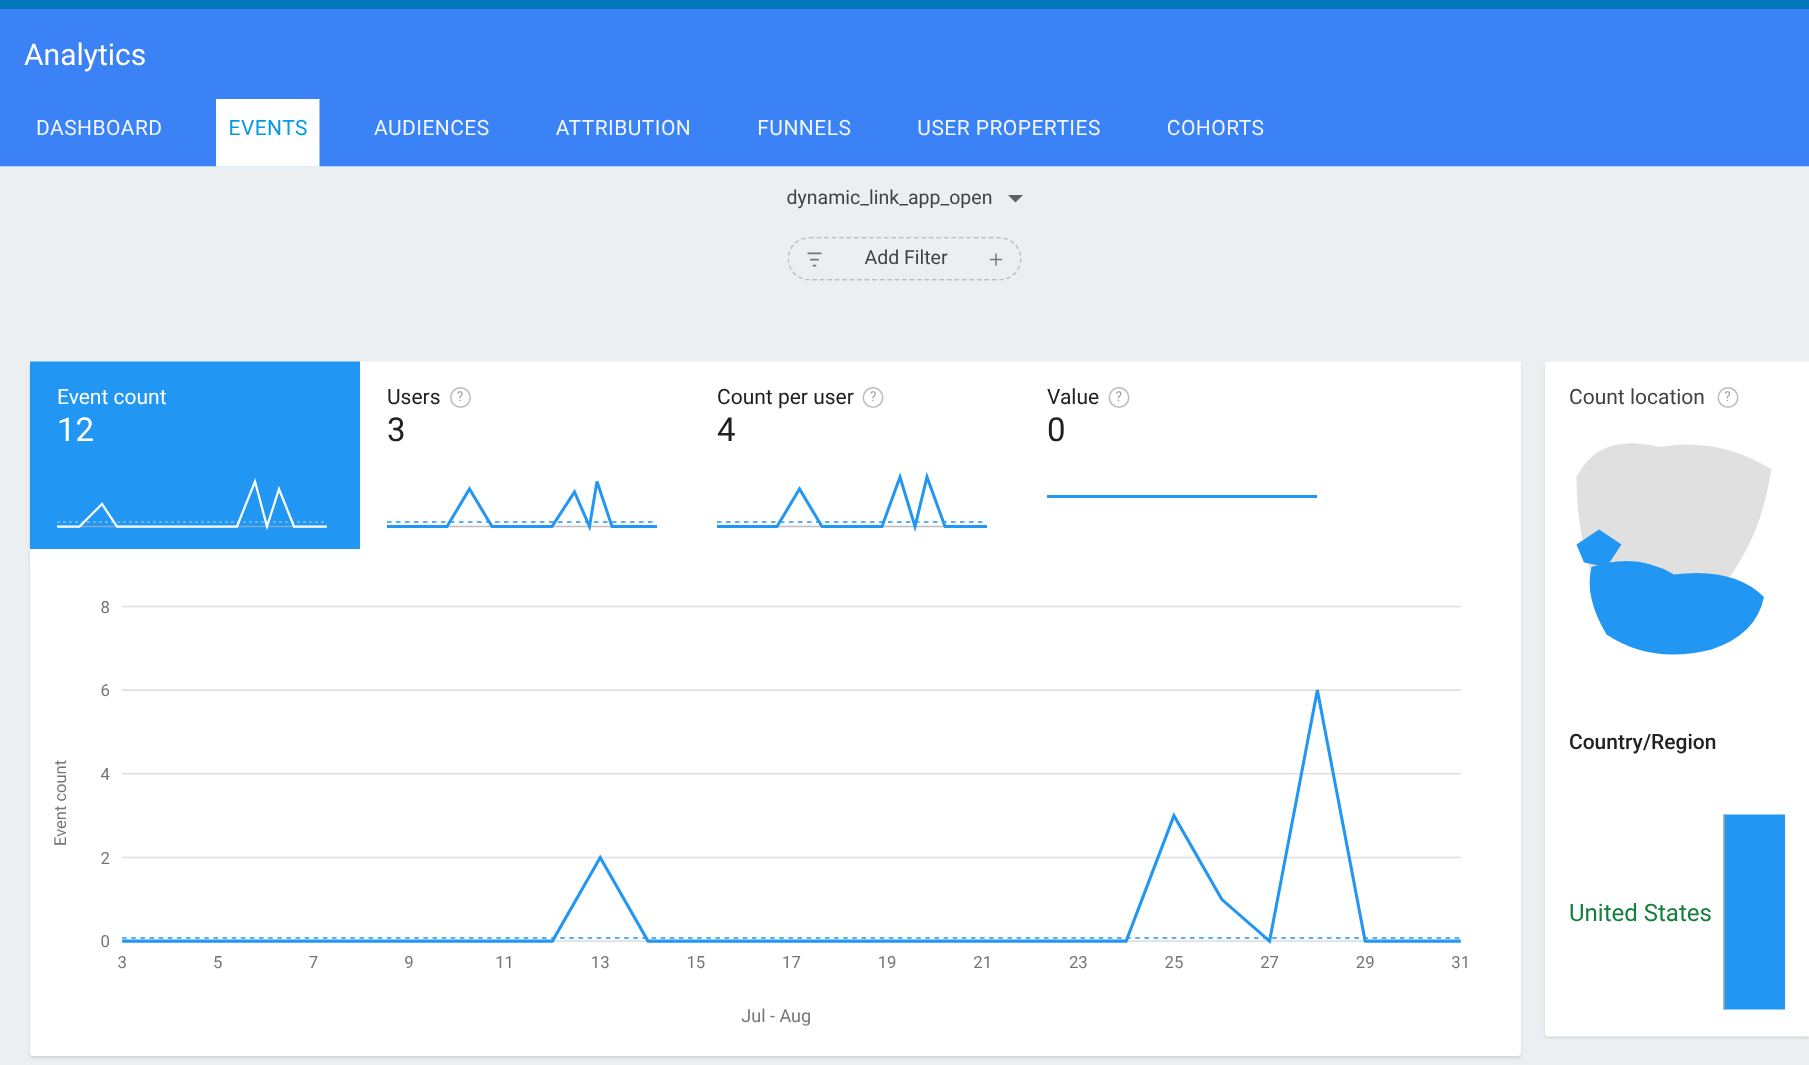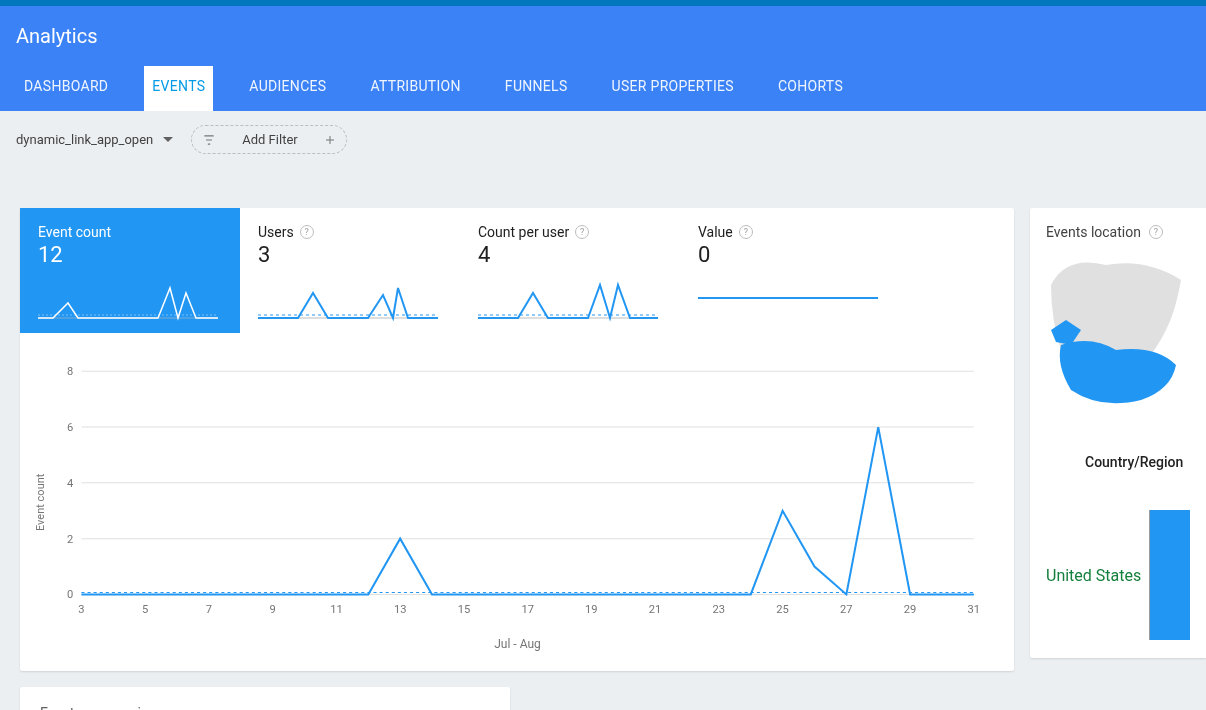--- a/index.html
+++ b/index.html
@@ -39,20 +39,21 @@
   .tab.active {
     background: #fff;
     color: #039be5;
   }
   .controls {
     display: flex;
     align-items: center;
     gap: 18px;
     padding: 14px 16px;
     background: #eceff1;
+    flex-direction: column;
   }
   .event-select {
     display: flex;
     align-items: center;
     gap: 10px;
     font-size: 13px;
     color: #424242;
     cursor: pointer;
   }
   .caret-down {
@@ -156,21 +157,21 @@
   .right-card { padding: 16px; }
   .right-title {
     font-size: 14px;
     color: #424242;
     display: flex; align-items: center; gap: 8px;
   }
   .map-placeholder { margin-top: 10px; }
   .map-placeholder svg { width: 140px; height: 170px; }
   .cr-title {
     font-size: 14px; font-weight: 500;
-    margin-top: 30px; color: #212121; margin-left: 39px;
+    margin-top: 30px; color: #212121;
   }
   .cr-bar-area { margin-top: 40px; display: flex; align-items: center; gap: 8px; }
   .cr-label { font-size: 16px; color: #15803d; flex: 0 0 auto; }
   .cr-bar { flex: 1; height: 130px; background: #2196f3; border-left: 1px solid #9e9e9e; }
 </style>
 </head>
 <body>
 
 <div class="top-strip"></div>
 
@@ -309,21 +310,21 @@
     </div>
 
     <div class="card secondary-card">
       <span>Events per session</span>
     </div>
   </div>
 
   <div class="right-col">
     <div class="card right-card" style="height:450px; overflow:hidden; border-radius:2px 0 0 2px;">
       <div class="right-title">
-        <span>Events location</span>
+        <span>Count location</span>
         <span class="help-ico">?</span>
       </div>
       <div class="map-placeholder">
         <svg viewBox="0 0 140 170">
           <path d="M5 35 Q20 5 60 15 Q100 8 135 30 Q130 60 120 80 Q110 100 100 110 Q80 130 60 125 Q30 130 15 100 Q5 70 5 35 Z" fill="#e0e0e0"></path>
           <path d="M15 95 Q45 85 70 100 Q110 95 130 115 Q125 140 95 150 Q55 160 25 140 Q10 115 15 95 Z" fill="#2196f3"></path>
           <path d="M5 80 L20 70 L35 80 L25 95 L10 92 Z" fill="#2196f3"></path>
         </svg>
       </div>
       <div class="cr-title">Country/Region</div>

